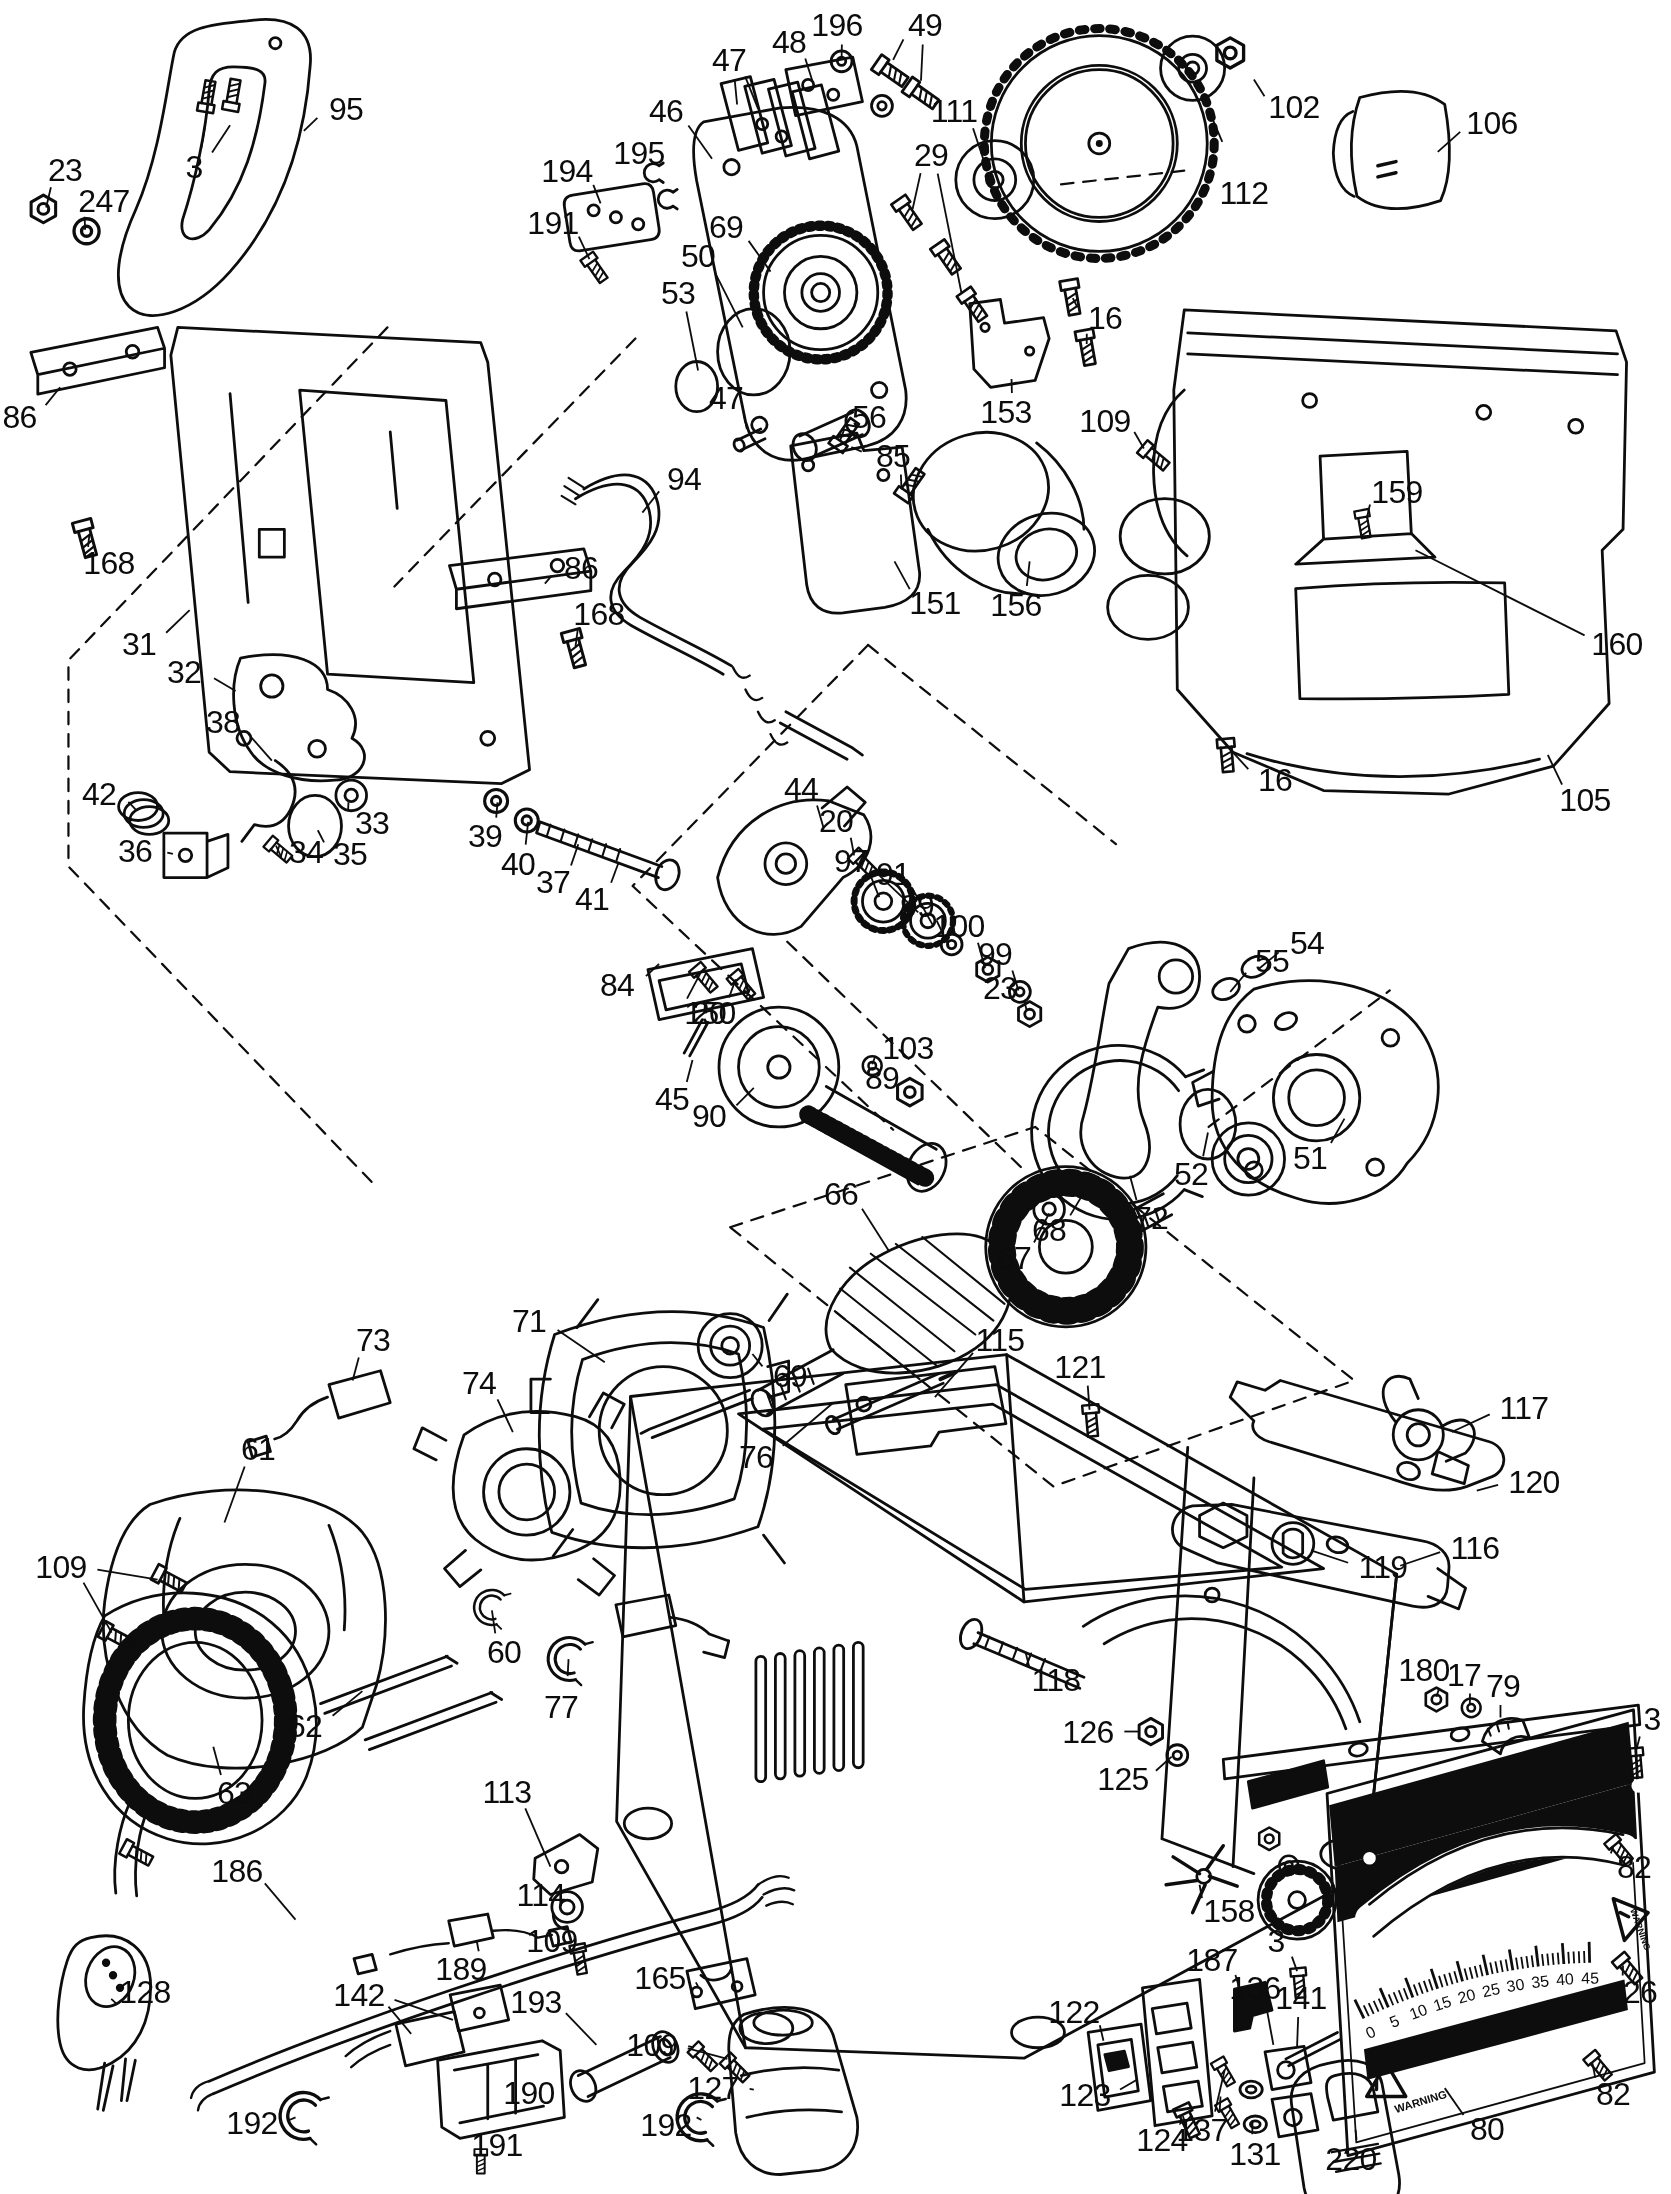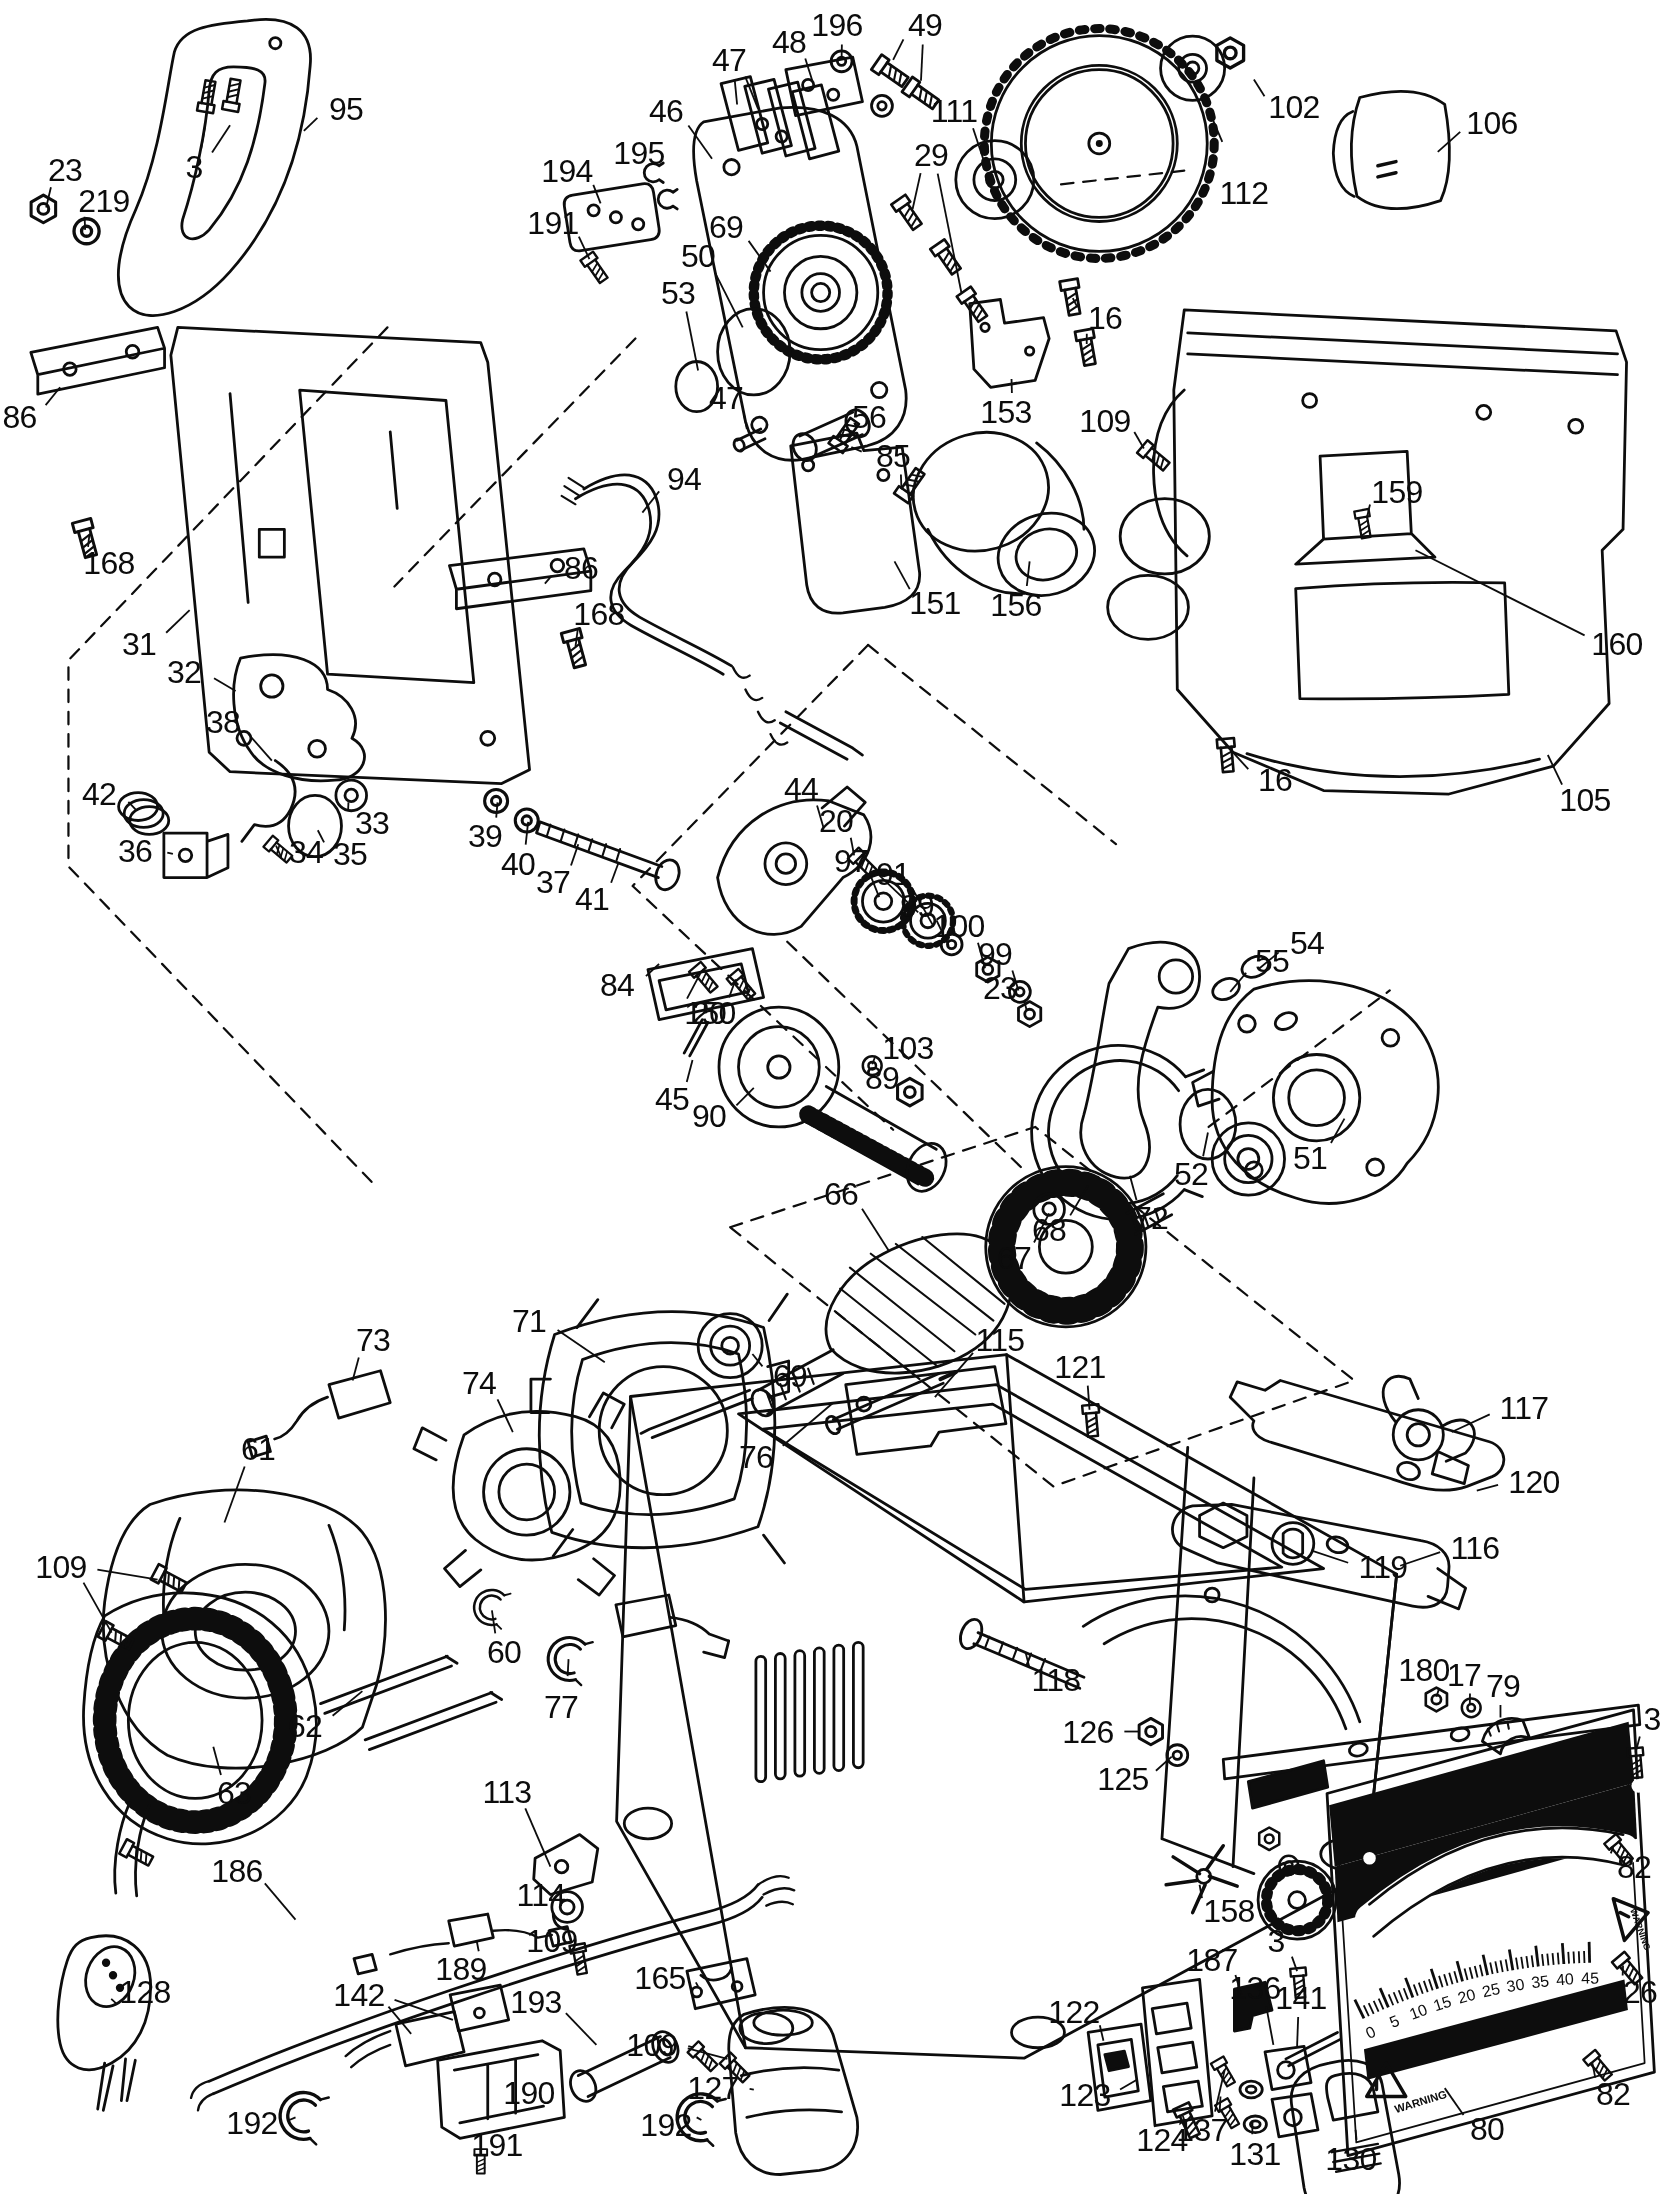--- a/index.html
+++ b/index.html
@@ -782,21 +782,21 @@
       <line x1="2282" y1="2818" x2="2281.2816431579017" y2="2788.008601842405" stroke="#0d0d0d" stroke-width="4"></line>
       <text x="0" y="0" transform="translate(2282.7183568420983,2847.991398157595) rotate(-1.372091649460615)" fill="#0d0d0d" font-size="23" text-anchor="middle" font-family="&quot;Liberation Sans&quot;, sans-serif">45</text>
       <text transform="translate(2004,3034) rotate(-17)" fill="#0d0d0d" font-size="16" font-weight="bold" font-family="&quot;Liberation Sans&quot;, sans-serif">WARNING</text>
       <text transform="translate(2340,2742) rotate(70)" fill="#0d0d0d" font-size="13" font-weight="bold" font-family="&quot;Liberation Sans&quot;, sans-serif">WARNING</text>
     </svg>
 
   <div id="labels-layer">
       <div class="part-label" style="left: 346px; top: 109px;">95</div>
       <div class="part-label" style="left: 194px; top: 167px;">3</div>
       <div class="part-label" style="left: 65px; top: 170px;">23</div>
-      <div class="part-label" style="left: 104px; top: 201px;">219</div>
+      <div class="part-label" style="left: 104px; top: 201px;">247</div>
       <div class="part-label" style="left: 19.5px; top: 417px;">86</div>
       <div class="part-label" style="left: 109px; top: 563px;">168</div>
       <div class="part-label" style="left: 139px; top: 644px;">31</div>
       <div class="part-label" style="left: 184px; top: 672px;">32</div>
       <div class="part-label" style="left: 223px; top: 722px;">38</div>
       <div class="part-label" style="left: 99px; top: 794px;">42</div>
       <div class="part-label" style="left: 135px; top: 851px;">36</div>
       <div class="part-label" style="left: 306px; top: 852px;">34</div>
       <div class="part-label" style="left: 350px; top: 854px;">35</div>
       <div class="part-label" style="left: 372px; top: 823px;">33</div>
@@ -862,21 +862,21 @@
       <div class="part-label" style="left: 1056px; top: 1680px;">118</div>
       <div class="part-label" style="left: 1088px; top: 1732px;">126</div>
       <div class="part-label" style="left: 1123px; top: 1779px;">125</div>
       <div class="part-label" style="left: 1074px; top: 2012px;">122</div>
       <div class="part-label" style="left: 1085px; top: 2095px;">123</div>
       <div class="part-label" style="left: 1162px; top: 2140px;">124</div>
       <div class="part-label" style="left: 1202px; top: 2130px;">137</div>
       <div class="part-label" style="left: 1255px; top: 2154px;">131</div>
       <div class="part-label" style="left: 1255px; top: 1988px;">136</div>
       <div class="part-label" style="left: 1301px; top: 1998px;">141</div>
-      <div class="part-label" style="left: 1351px; top: 2159px;">130</div>
+      <div class="part-label" style="left: 1351px; top: 2159px;">220</div>
       <div class="part-label" style="left: 1212px; top: 1960px;">187</div>
       <div class="part-label" style="left: 1229px; top: 1911px;">158</div>
       <div class="part-label" style="left: 1276px; top: 1941px;">3</div>
       <div class="part-label" style="left: 1424px; top: 1670px;">180</div>
       <div class="part-label" style="left: 1464px; top: 1675px;">17</div>
       <div class="part-label" style="left: 1503px; top: 1686px;">79</div>
       <div class="part-label" style="left: 1652px; top: 1719px;">3</div>
       <div class="part-label" style="left: 1634px; top: 1867px;">82</div>
       <div class="part-label" style="left: 1640px; top: 1992px;">26</div>
       <div class="part-label" style="left: 1487px; top: 2129px;">80</div>

